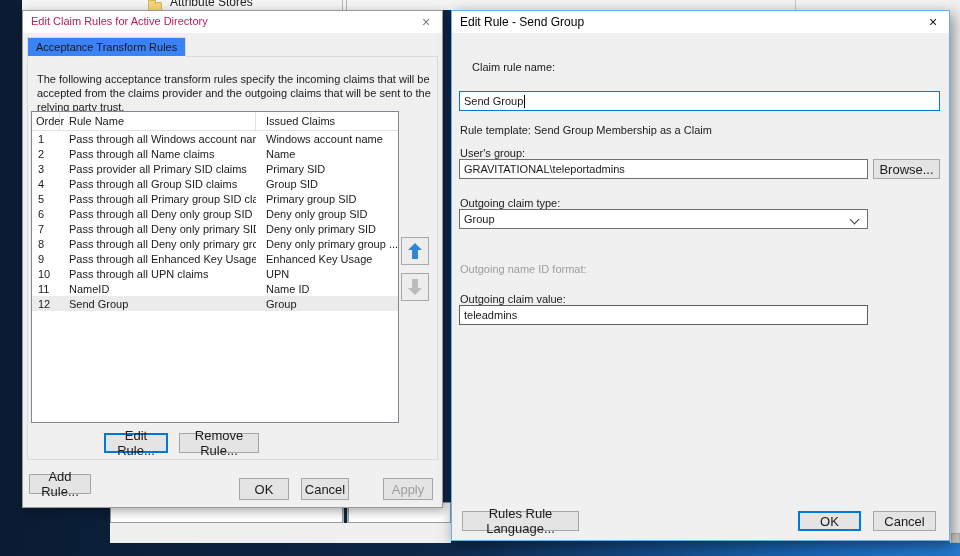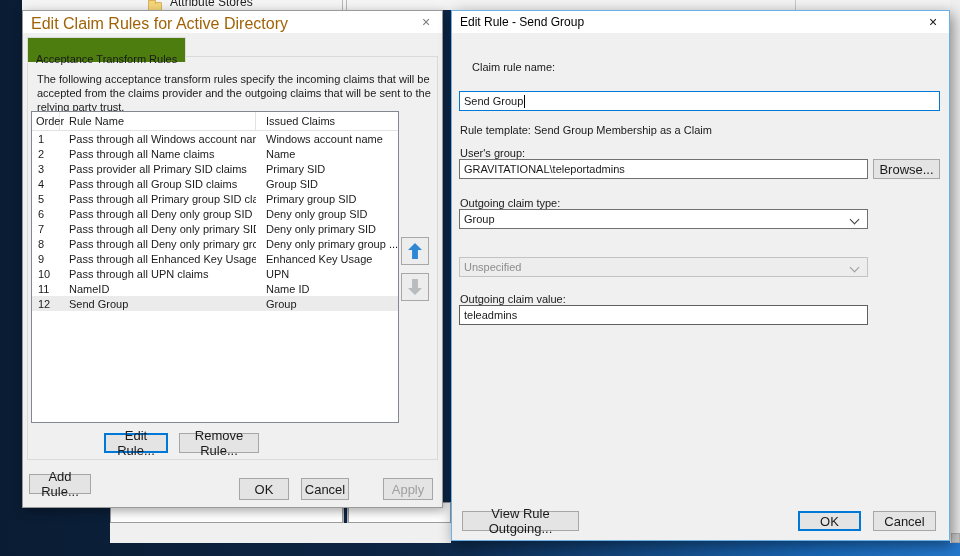--- a/index.html
+++ b/index.html
@@ -35,23 +35,23 @@
   .combo-chev.gray { border-color:#9a9a9a; }
   .label { position:absolute; white-space:nowrap; }
   .label.disabled { color:#9d9d9d; }
   .closebtn { position:absolute; top:0; right:0; width:32px; height:22px; display:flex; align-items:center;
               justify-content:center; font-size:14px; cursor:default; }
 
   
   .dlg-left { position:absolute; left:22px; top:10px; width:421px; height:498px; background:#f0f0f0;
               border:1px solid #9a9a9a; box-shadow:2px 3px 10px rgba(0,0,0,.35); }
   .dlg-left .titlebar { position:absolute; left:0; top:0; width:100%; height:22px; background:#ffffff; }
-  .dlg-left .titletext { position:absolute; left:8px; top:4px; font-size:16px; color:#a16207; }
+  .dlg-left .titletext { position:absolute; left:8px; top:4px; font-size:11px; color:#be185d; }
   .dlg-left .closebtn { color:#7a7a7a; }
-  .tab { position:absolute; left:4px; top:26px; height:20px; padding:12px 8px; background:#4d7c0f;
+  .tab { position:absolute; left:4px; top:26px; height:20px; padding:0 8px; background:#3b82f6;
          border:1px solid #dadada; border-bottom:1px solid #f0f0f0; z-index:2; line-height:18px;text-align:center; }
   .tabpane { position:absolute; left:4px; top:45px; width:411px; height:404px; border:1px solid #dadada; background:#f0f0f0; }
   .dlg-left .desc { position:absolute; left:14px; top:62px; width:400px; line-height:1.25; }
 
   .rules-table { position:absolute; left:8px; top:100px; width:368px; height:312px; background:#fff; border:1px solid #828790; overflow:hidden; }
   .rt-header { display:flex; height:19px; border-bottom:1px solid #e3e3e3; align-items:center; }
   .rt-header .c1,.rt-header .c2 { border-right:1px solid #e3e3e3; height:100%; display:flex; align-items:center; }
   .c1 { width:28px; padding-left:4px; flex:none; }
   .c2 { width:196px; padding-left:9px; flex:none; overflow:hidden; white-space:nowrap; }
   .c3 { flex:1; padding-left:10px; overflow:hidden; white-space:nowrap; }
@@ -209,28 +209,24 @@
     </div>
     <div class="btn" style="left:421px; top:148px; width:67px; height:20px;">Browse...</div>
 
     <div class="label" style="left:8px; top:186px;">Outgoing claim type:</div>
     <div class="field" style="left:7px; top:198px; width:409px; height:20px;">
       <span>Group</span>
       <div class="combo-chev"></div>
     </div>
 
     <div class="label disabled" style="left:8px; top:252px;">Outgoing name ID format:</div>
-    <div class="field" style="left:7px; top:246px; width:409px; height:20px; background:#ededed; border-color:#c3c3c3; color:#8d8d8d;">
-      <span>Unspecified</span>
-      <div class="combo-chev gray"></div>
-    </div>
 
     <div class="label" style="left:8px; top:282px;">Outgoing claim value:</div>
     <div class="field" style="left:7px; top:294px; width:409px; height:20px; border-color:#5f5f5f;">
       <span>teleadmins</span>
     </div>
 
-    <div class="btn" style="left:10px; top:500px; width:117px; height:20px;">View Rule Outgoing...</div>
+    <div class="btn" style="left:10px; top:500px; width:117px; height:20px;">Rules Rule Language...</div>
     <div class="btn focused" style="left:346px; top:500px; width:63px; height:20px;">OK</div>
     <div class="btn" style="left:421px; top:500px; width:63px; height:20px;">Cancel</div>
   </div>
 
 </div>
 
 </body></html>

